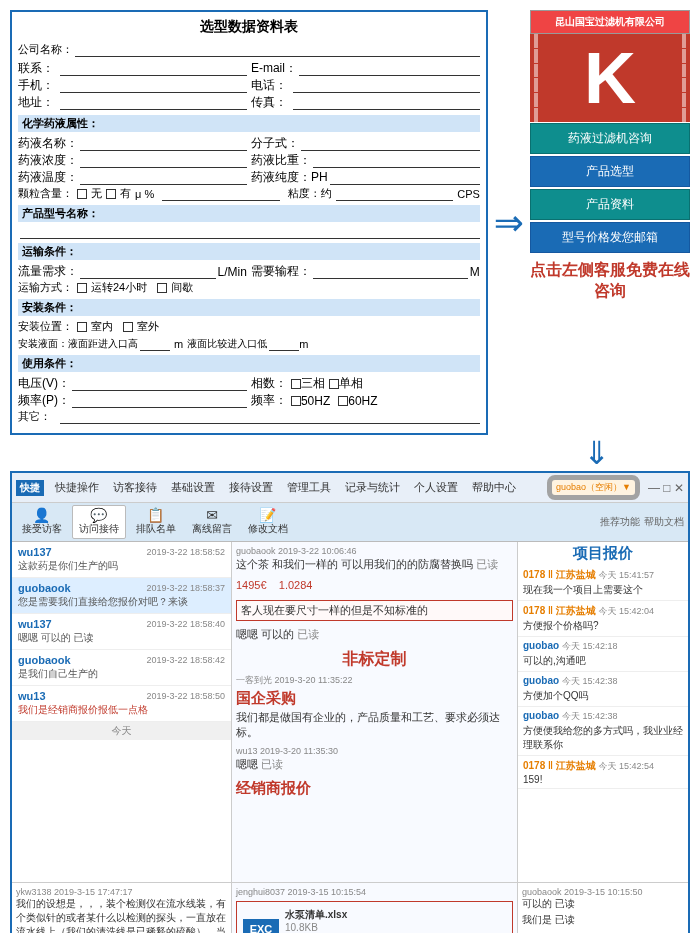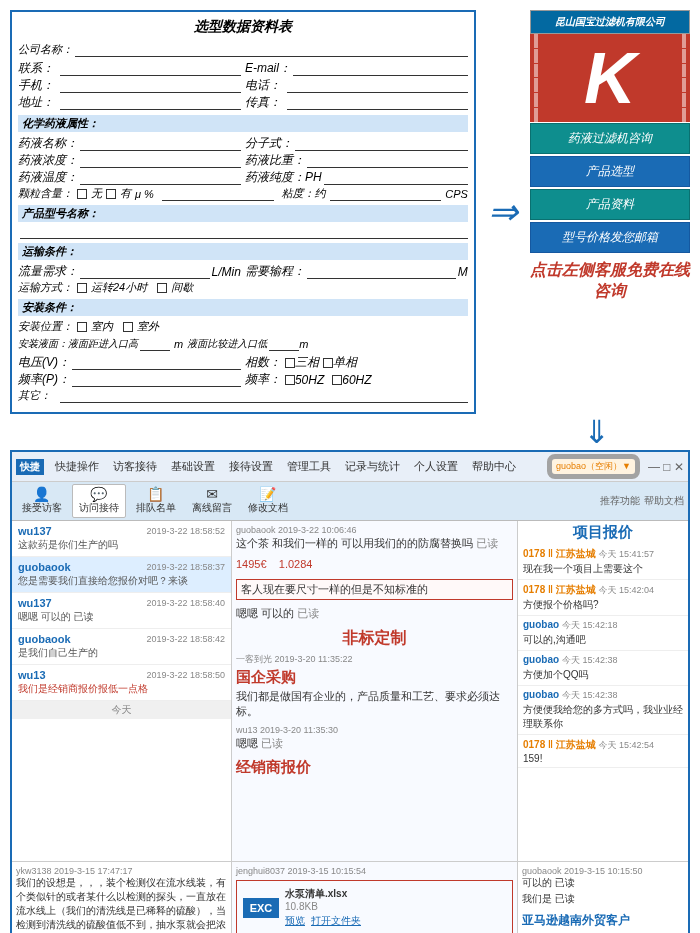--- a/index.html
+++ b/index.html
@@ -8,23 +8,22 @@
       min-height: 933px;
       background: #fff;
       font-family: 'SimSun', 'Microsoft YaHei', Arial, sans-serif;
       font-size: 12px;
     }
 
     
     .top-section {
       display: flex;
       padding: 10px 10px 0 10px;
-      gap: 10px;
+      gap: 4px;
       align-items: flex-start;
-      font-style: italic;
     }
 
     
     .form-card {
       border: 2px solid #1a6bb5;
       flex: 1;
       padding: 6px;
       min-width: 0;
     }
     .form-title {
@@ -77,21 +76,21 @@
     .cb { width: 10px; height: 10px; border: 1px solid #333; display: inline-block; }
 
     
     .brand-card {
       width: 160px;
       flex-shrink: 0;
       display: flex;
       flex-direction: column;
     }
     .brand-header {
-      background: #0369a1;
+      background: #ef4444;
       color: #fff;
       text-align: center;
       font-size: 11px;
       padding: 4px 2px;
       border: 1px solid #999;
       position: relative;
     }
     .brand-k-area {
       background: #c0392b;
       display: flex;
@@ -565,20 +564,21 @@
 
     <div class="form-row">
       <span style="white-space:nowrap;font-size:10px;">安装液面：液面距进入口高</span>
       <div class="form-line" style="max-width:30px;"></div>
       <span style="margin:0 4px;">m</span>
       <span style="white-space:nowrap;font-size:10px;">液面比较进入口低</span>
       <div class="form-line" style="max-width:30px;"></div>
       <span>m</span>
     </div>
 
+    <div class="section-title">使用条件：</div>
 
     <div class="form-row-2col">
       <div class="form-col">
         <span class="form-label">电压(V)：</span>
         <div class="form-line"></div>
       </div>
       <div class="form-col">
         <span class="form-label">相数：</span>
         <span class="cb"></span>
         <span style="margin-right:4px;">三相</span>

